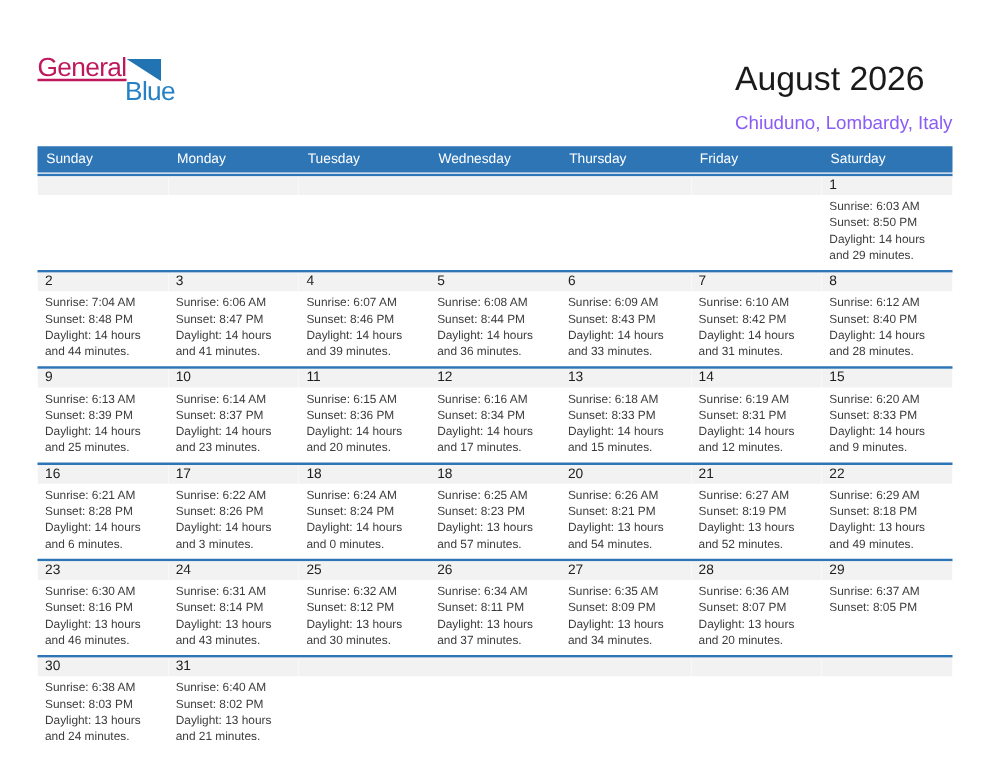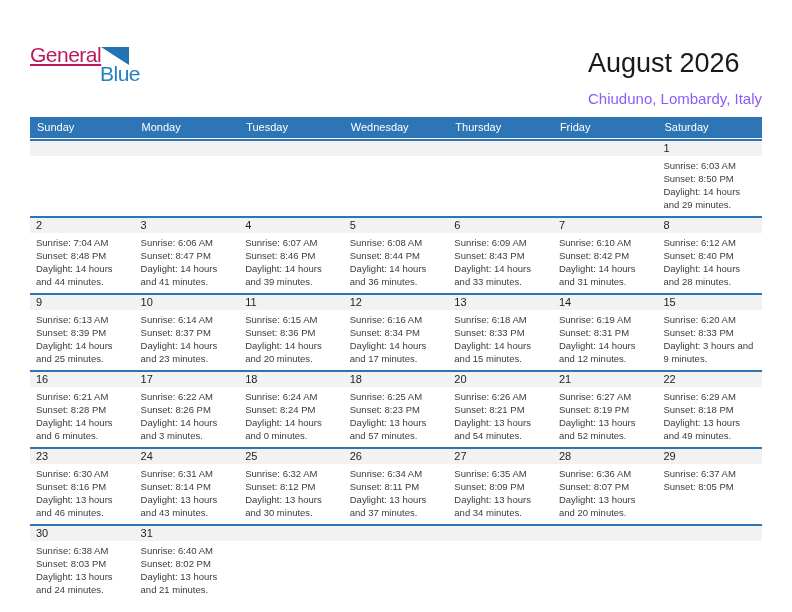--- a/index.html
+++ b/index.html
@@ -286,21 +286,21 @@
                 <span class="line">Sunrise: 6:19 AM</span>
                 <span class="line">Sunset: 8:31 PM</span>
                 <span class="line">Daylight: 14 hours and 12 minutes.</span>
               </div>
             </div>
             <div class="cell">
               <div class="num">15</div>
               <div class="details">
                 <span class="line">Sunrise: 6:20 AM</span>
                 <span class="line">Sunset: 8:33 PM</span>
-                <span class="line">Daylight: 3 hours and 9 minutes.</span>
+                <span class="line">Daylight: 14 hours and 9 minutes.</span>
               </div>
             </div>
           </div>
           <div class="week">
             <div class="cell">
               <div class="num">16</div>
               <div class="details">
                 <span class="line">Sunrise: 6:21 AM</span>
                 <span class="line">Sunset: 8:28 PM</span>
                 <span class="line">Daylight: 14 hours and 6 minutes.</span>

